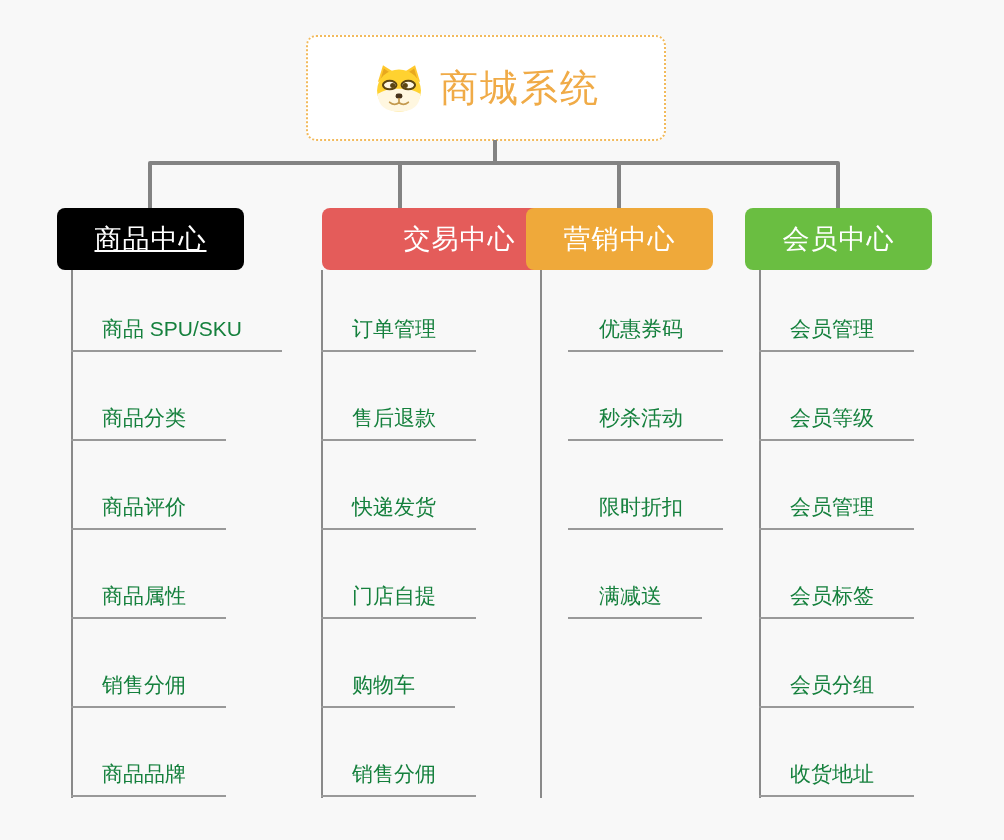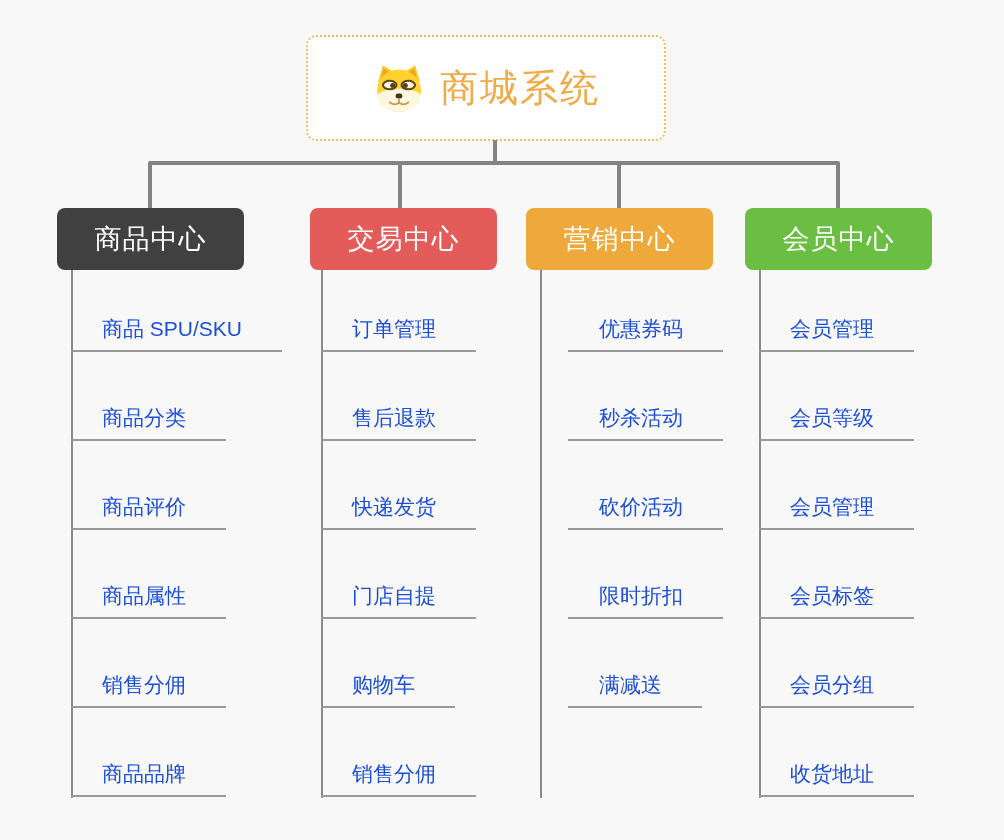--- a/index.html
+++ b/index.html
@@ -48,21 +48,21 @@
     width: 187px; height: 62px;
     border-radius: 8px;
     display: flex; align-items: center; justify-content: center;
     color: #FFFFFF;
     font-size: 27px;
     letter-spacing: 1px;
     white-space: nowrap;
     cursor: default;
   }
   .branch-box.b1 { left: 57px; }
-  .branch-box.b2 { left: 310px; }
+  .branch-box.b2 { left: 322px; padding-left: 44px; }
   .branch-box.b3 { left: 526px; }
   .branch-box.b4 { left: 745px; }
 
   
   .spine {
     position: absolute; top: 270px;
     width: 2px; height: 528px;
     background: #8A8A8A;
   }
   .spine.s1 { left: 71px; }
@@ -77,21 +77,21 @@
   .child-col.c4 { left: 759px; }
 
   .child-item {
     height: 89px;
     display: flex;
     align-items: flex-end;
   }
   .child-item > span {
     display: inline-block;
     font-size: 21px;
-    color: #1d4ed8;
+    color: #15803d;
     white-space: nowrap;
     padding: 0 40px 7px 31px;
     border-bottom: 2px solid #999999;
     cursor: default;
   }
 </style>
 </head>
 <body>
 
 <div class="canvas">
@@ -121,21 +121,21 @@
     <div class="root-title">商城系统</div>
   </div>
 
   <div class="conn root-stem"></div>
   <div class="conn h-line rounded"></div>
   <div class="conn drop d1"></div>
   <div class="conn drop d2"></div>
   <div class="conn drop d3"></div>
   <div class="conn drop d4"></div>
 
-  <div class="branch-box b1" style="background: #404040;">商品中心</div>
+  <div class="branch-box b1" style="background: #000000; text-decoration: underline;">商品中心</div>
   <div class="branch-box b2" style="background: rgb(228, 92, 90);">交易中心</div>
   <div class="branch-box b3" style="background: rgb(239, 169, 58);">营销中心</div>
   <div class="branch-box b4" style="background: rgb(106, 190, 65); font-family: Liberation Serif, serif;">会员中心</div>
 
   <div class="spine s1"></div>
   <div class="spine s2"></div>
   <div class="spine s3"></div>
   <div class="spine s4"></div>
 
   <div class="child-col c1">
@@ -181,23 +181,20 @@
   </div>
 
   <div class="child-col c3">
     <div class="child-item">
         <span>优惠券码</span>
       </div>
     <div class="child-item">
         <span>秒杀活动</span>
       </div>
     <div class="child-item">
-        <span>砍价活动</span>
-      </div>
-    <div class="child-item">
         <span>限时折扣</span>
       </div>
     <div class="child-item">
         <span>满减送</span>
       </div>
   </div>
 
   <div class="child-col c4">
     <div class="child-item">
         <span>会员管理</span>

